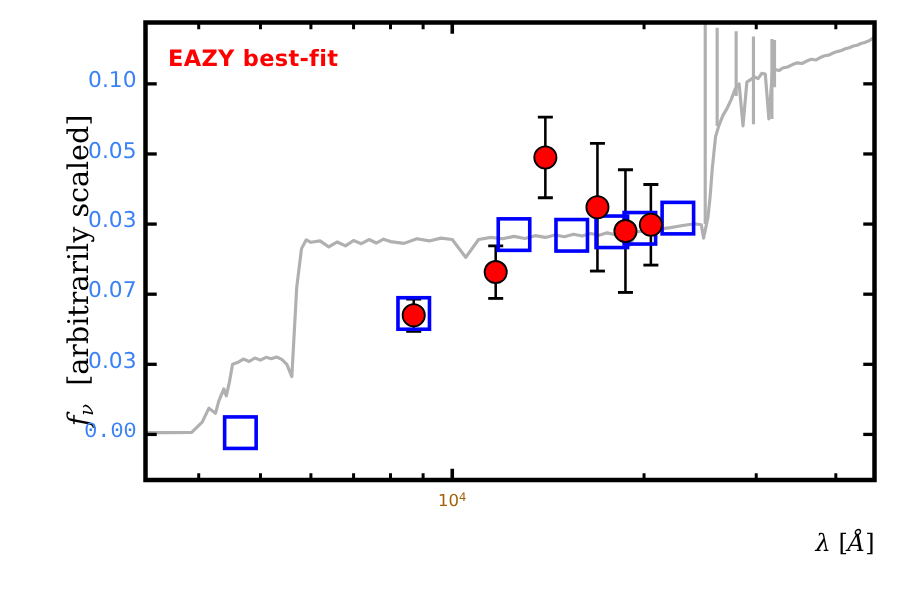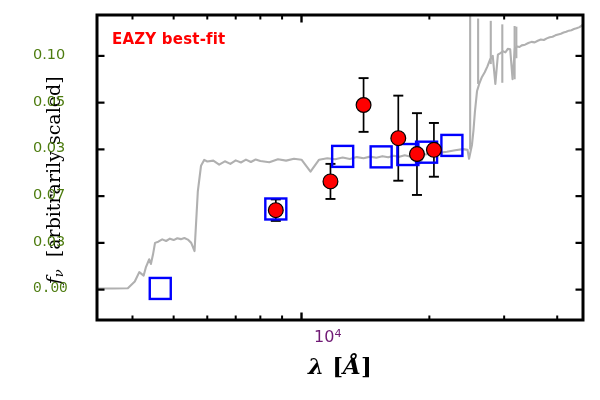--- a/index.html
+++ b/index.html
@@ -2,30 +2,30 @@
 <html><head>
 <meta charset="utf-8">
 <style>
   html,body{margin:0;padding:0;background:#ffffff;}
   body{width:600px;height:400px;overflow:hidden;
        font-family:"DejaVu Sans","Liberation Sans",sans-serif;}
   #fig{position:relative;width:600px;height:400px;background:#fff;}
   #plotsvg{position:absolute;left:0;top:0;}
   .ylab{position:absolute;left:-96px;top:168px;width:300px;text-align:center;
         transform:rotate(-90deg);font-size:19px;color:#000;white-space:nowrap;}
-  .xlab{position:absolute;left:97px;top:352px;width:486px;text-align:center;
-        font-size:23px;color:#000;font-weight:bold;}
+  .xlab{position:absolute;left:97px;top:352px;width:486px;text-align:right;
+        font-size:16px;color:#000;}
   .ital{font-family:"DejaVu Serif","Liberation Serif",serif;font-style:italic;}
   .upr{font-family:"DejaVu Serif","Liberation Serif",serif;font-style:normal;}
   .sub{font-size:0.68em;vertical-align:-0.28em;font-style:italic;
        font-family:"DejaVu Serif","Liberation Serif",serif;}
   .legend{position:absolute;left:112px;top:30px;font-size:15px;font-weight:bold;
           color:#ff0000;letter-spacing:.2px;}
-  .ytick{position:absolute;right:0;width:58px;font-size:14.5px;color:#4d7c0f;}
-  .xtick{position:absolute;text-align:right;font-size:16px;color:#701a75;}
+  .ytick{position:absolute;right:0;width:58px;text-align:right;font-size:14.5px;color:#3b82f6;}
+  .xtick{position:absolute;text-align:center;font-size:11px;color:#a16207;}
   .sup{font-size:0.7em;vertical-align:0.45em;}
 </style>
 </head>
 <body>
 
 <div id="fig">
 
   <svg id="plotsvg" width="600" height="400">
       <defs>
         <clipPath id="axclip">

